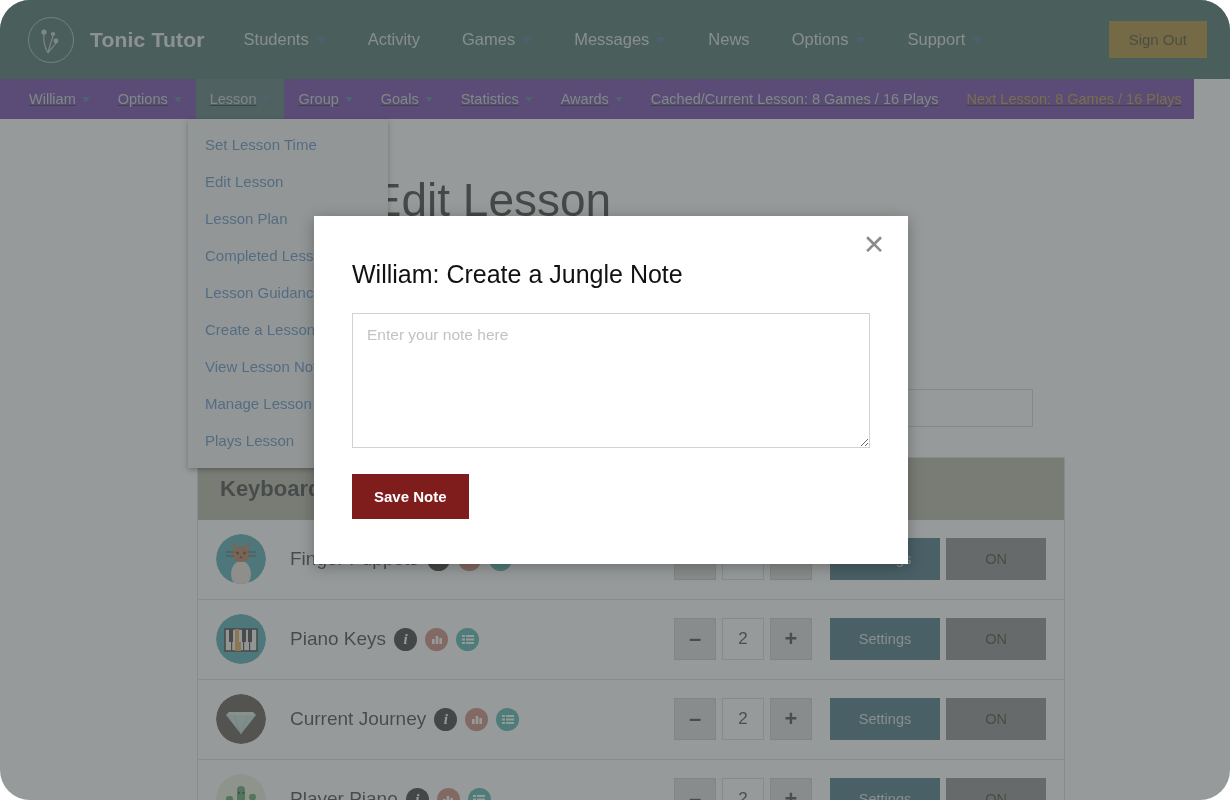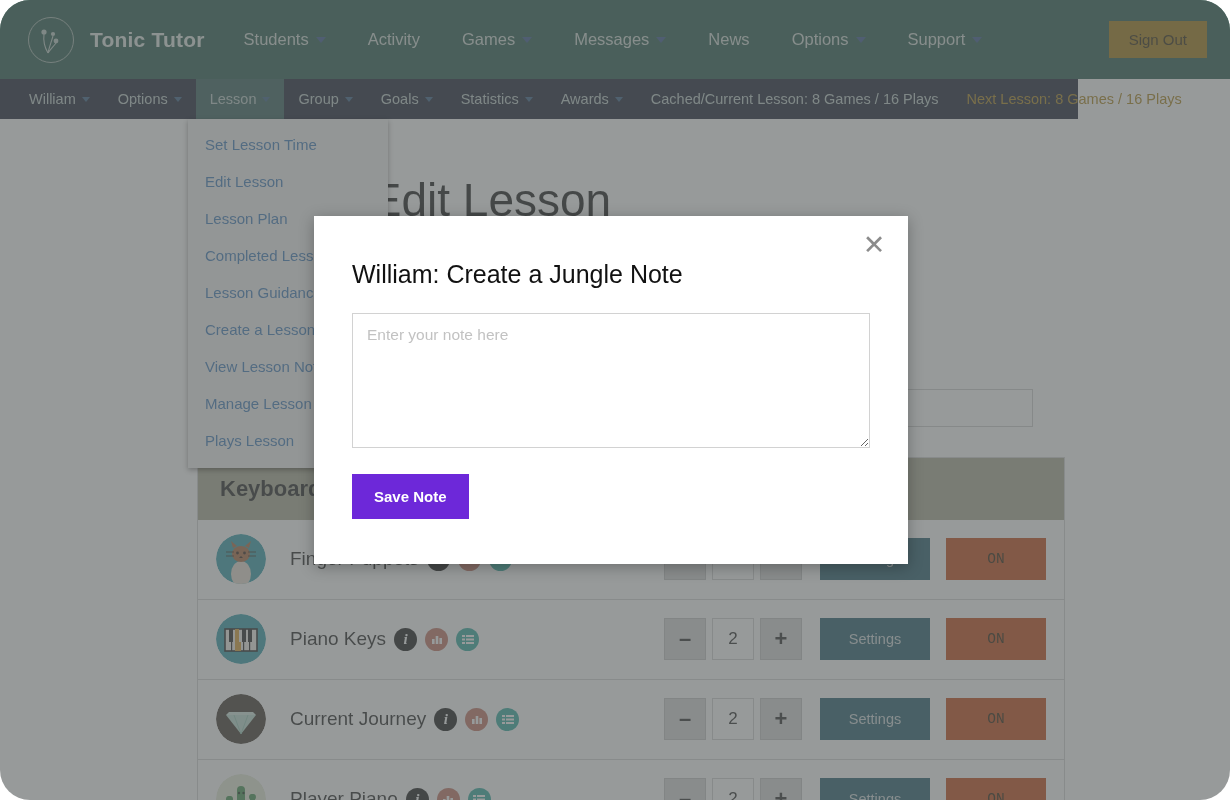--- a/index.html
+++ b/index.html
@@ -58,23 +58,23 @@
     border: none;
     font-size: 15px;
     padding: 10px 20px;
     cursor: pointer;
     font-family: "Liberation Sans", sans-serif;
   }
 
   
   .subnav {
     position: absolute; top: 79px; left: 0;
-    width: 1078px; height: 40px;
-    background: #0f172a;
-    display: flex; align-items: center;
+    width: 1194px; height: 40px;
+    background: #4c1d95;
+    display: flex; align-items: center; text-decoration: underline;
   }
   .subnav-item {
     color: #b9c8c6;
     font-size: 14.5px;
     padding: 11px 14px;
     display: flex; align-items: center; gap: 6px;
     height: 40px;
     cursor: pointer;
     white-space: nowrap;
   }
@@ -185,24 +185,24 @@
     display: flex; align-items: center; justify-content: center;
     margin: 0 6px;
   }
   .settings-btn {
     width: 110px; height: 42px; margin-left: 18px;
     background: #1d5766; color: #cfd9dc;
     border: none; font-size: 14.5px;
     cursor: pointer; font-family: "Liberation Sans", sans-serif;
   }
   .onoff-btn {
-    width: 100px; height: 42px; margin-left: 16px;
-    background: #c2410c; color: #1d1500;
+    width: 100px; height: 42px; margin-left: 6px;
+    background: #737373; color: #1d1500;
     border: none; font-size: 14.5px;
-    cursor: pointer; font-family: Liberation Mono, monospace;
+    cursor: pointer; font-family: Liberation Sans, sans-serif;
   }
 
   
   .dim-overlay {
     position: absolute; top: 0; left: 0;
     width: 1230px; height: 800px;
     background: rgba(97,102,102,0.66);
     z-index: 40;
   }
 
@@ -259,21 +259,21 @@
     padding: 12px 14px;
     font-size: 15.5px;
     color: #333;
     resize: vertical;
     font-family: "Liberation Sans", sans-serif;
     background: #fff;
   }
   .modal-textarea::placeholder { color: #c2c2c2; }
   .modal-save {
     margin: 26px 0 0 38px;
-    background: #6d28d9; color: #fff;
+    background: #7f1d1d; color: #fff;
     border: none;
     font-size: 15px; font-weight: bold;
     padding: 14px 22px;
     cursor: pointer;
     font-family: "Liberation Sans", sans-serif;
   }
 </style>
 </head>
 <body>
 

